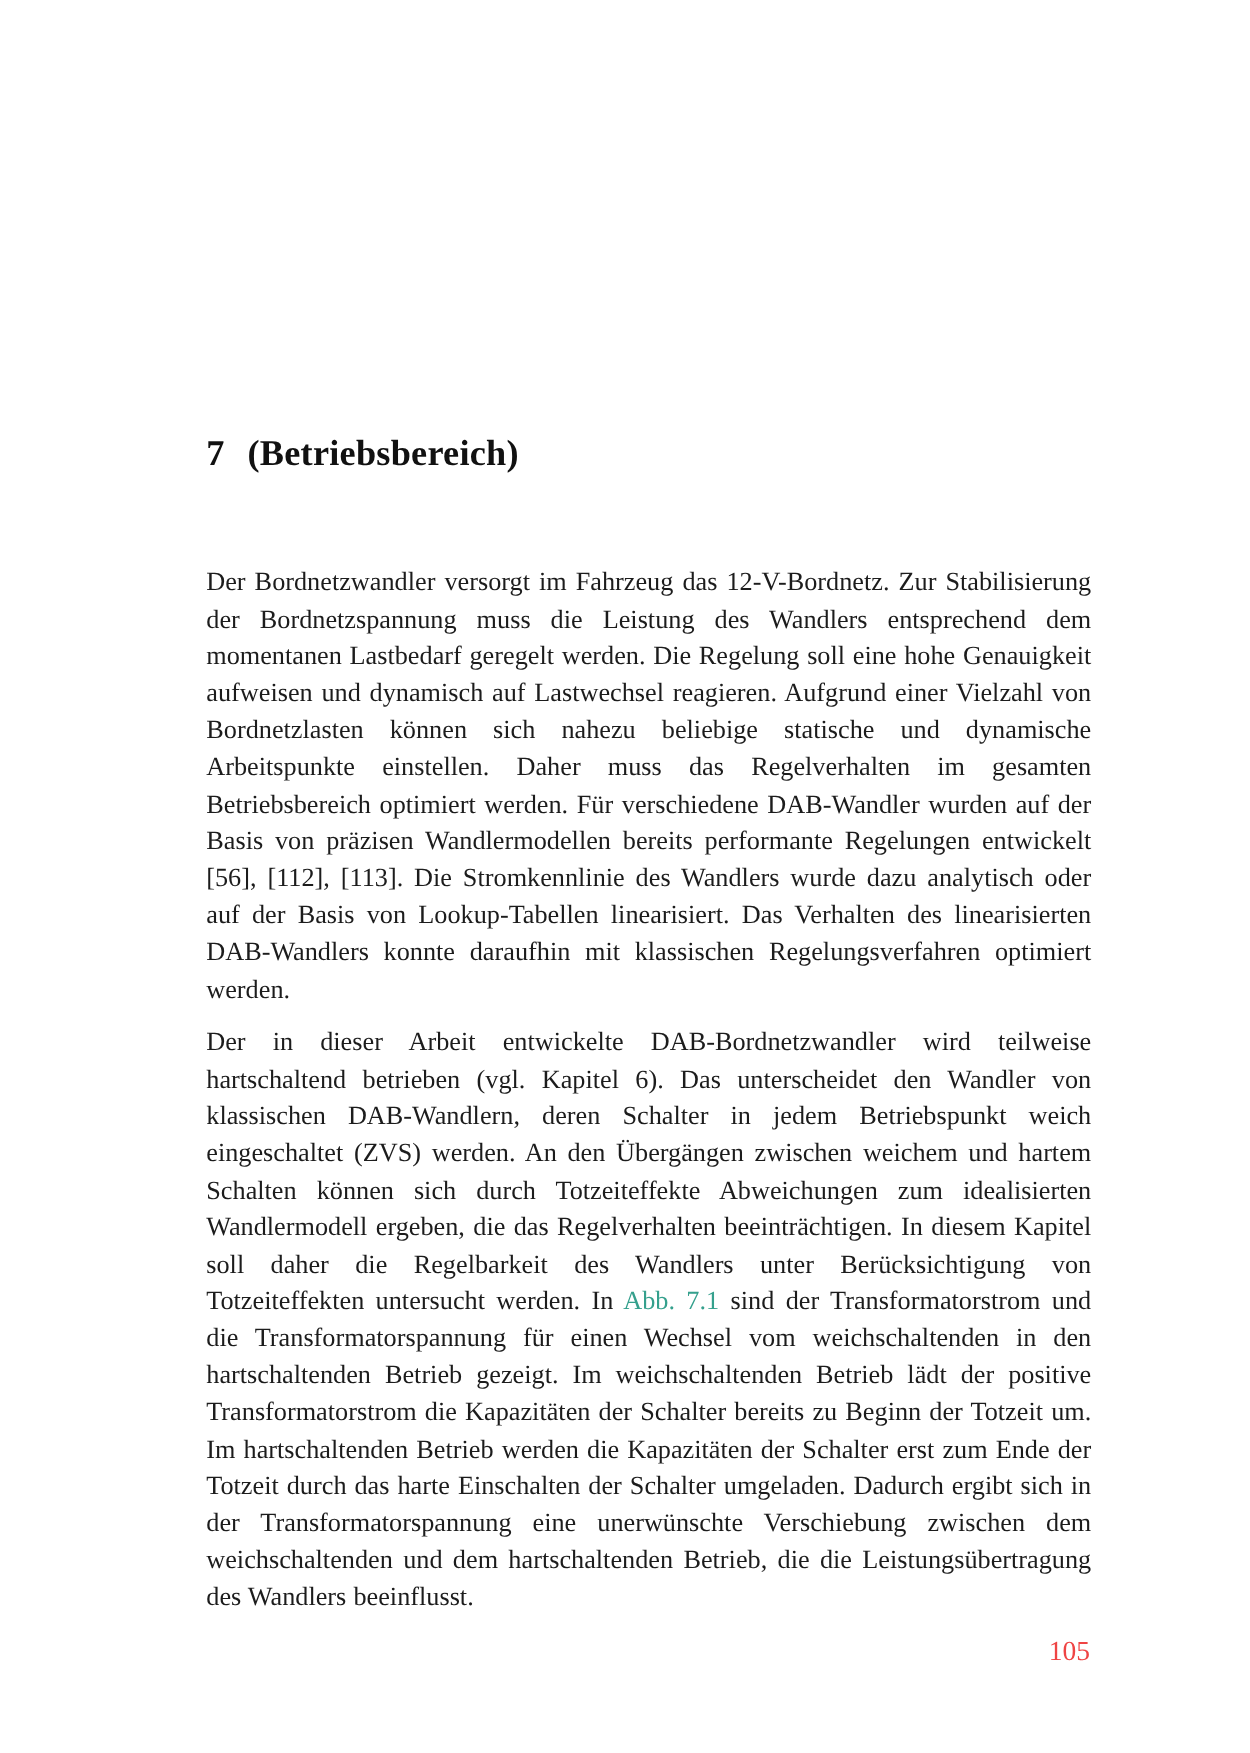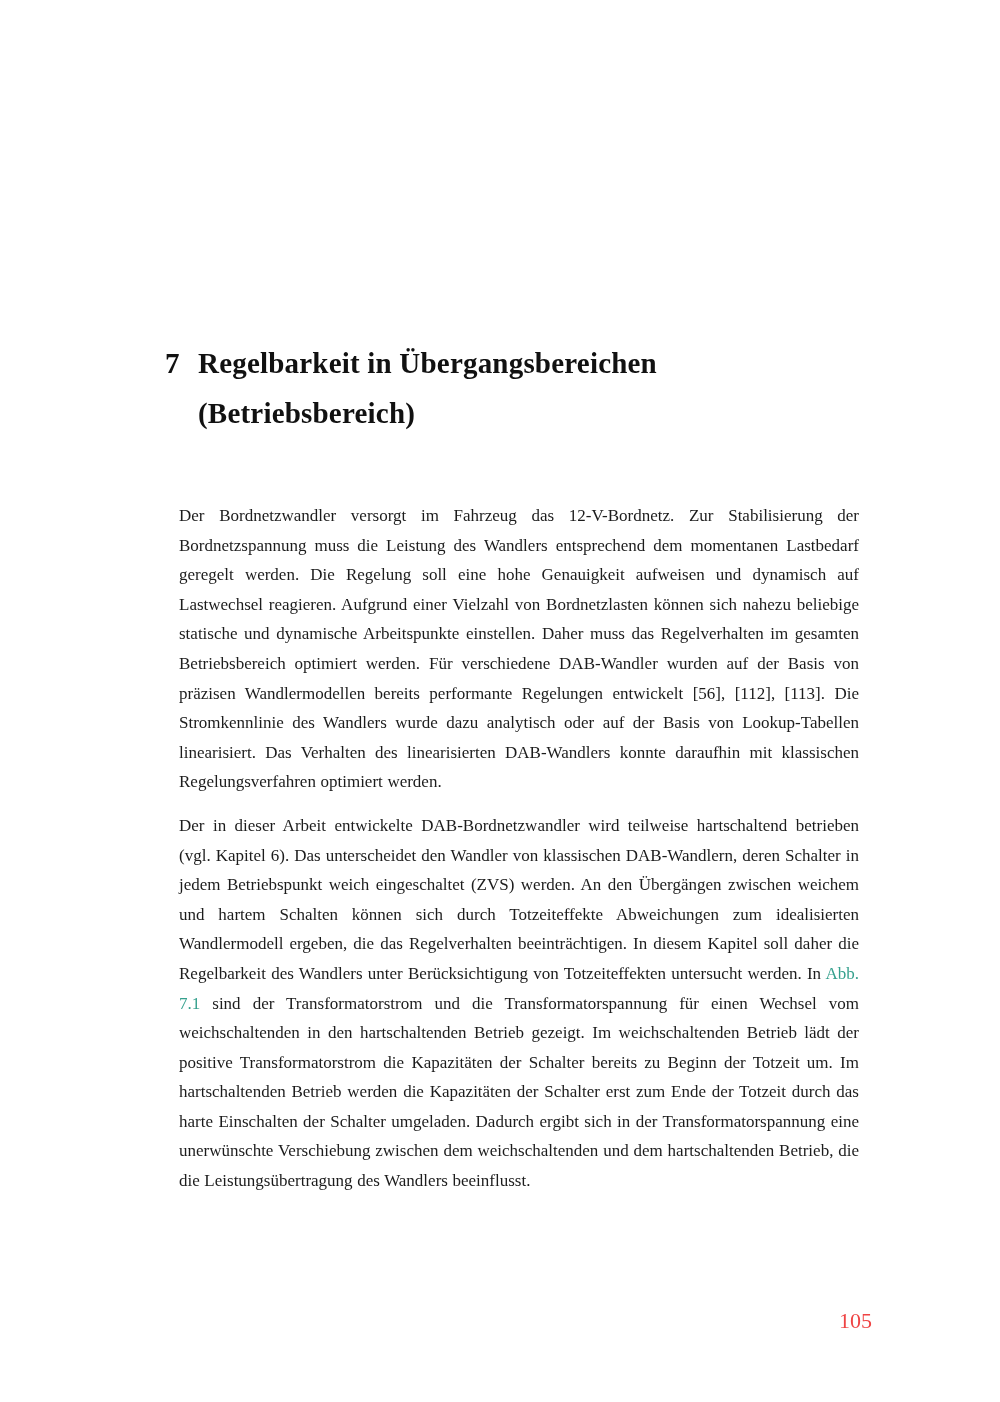--- a/index.html
+++ b/index.html
@@ -37,22 +37,22 @@
     flex-shrink: 0;
   }
   .chapter-title {
     display: flex;
     flex-direction: column;
   }
   .body-text {
     margin-top: 63px;
   }
   .body-paragraph {
-    margin: 14px;
-    font-size: 17px;
+    margin: 0;
+    font-size: 21px;
     line-height: 29.6px;
     text-align: justify;
     hyphens: auto;
     -webkit-hyphens: auto;
     word-spacing: 0.02em;
   }
   .body-paragraph + .body-paragraph {
     margin-top: 13px;
   }
   .figure-link {
@@ -70,21 +70,20 @@
 </style>
 </head>
 <body>
 
 <div class="page">
   <div class="content">
 
     <h1 class="chapter-heading">
       <span class="chapter-number">7</span>
       <span class="chapter-title">
-        <span class="title-line">Regelbarkeit in Übergangsbereichen</span>
         <span class="title-line">(Betriebsbereich)</span>
       </span>
     </h1>
 
     <div class="body-text">
       <p class="body-paragraph">Der Bordnetzwandler versorgt im Fahrzeug das 12-V-Bordnetz. Zur Stabilisierung der Bordnetzspannung muss die Leistung des Wandlers entsprechend dem momentanen Lastbedarf geregelt werden. Die Regelung soll eine hohe Genauigkeit aufweisen und dynamisch auf Lastwechsel reagieren. Aufgrund einer Vielzahl von Bordnetzlasten können sich nahezu beliebige statische und dynamische Arbeitspunkte einstellen. Daher muss das Regelverhalten im gesamten Betriebsbereich optimiert werden. Für verschiedene DAB-Wandler wurden auf der Basis von präzisen Wandlermodellen bereits performante Regelungen entwickelt [56], [112], [113]. Die Stromkennlinie des Wandlers wurde dazu analytisch oder auf der Basis von Lookup-Tabellen linearisiert. Das Verhalten des linearisierten DAB-Wandlers konnte daraufhin mit klassischen Regelungsverfahren optimiert werden.</p>
 
       <p class="body-paragraph"><span>Der in dieser Arbeit entwickelte DAB-Bordnetzwandler wird teilweise hartschaltend betrieben (vgl. Kapitel 6). Das unterscheidet den Wandler von klassischen DAB-Wandlern, deren Schalter in jedem Betriebspunkt weich eingeschaltet (ZVS) werden. An den Übergängen zwischen weichem und hartem Schalten können sich durch Totzeiteffekte Abweichungen zum idealisierten Wandlermodell ergeben, die das Regelverhalten beeinträchtigen. In diesem Kapitel soll daher die Regelbarkeit des Wandlers unter Berücksichtigung von Totzeiteffekten untersucht werden. In </span><a class="figure-link" style="color: rgb(53, 160, 141);">Abb. 7.1</a><span> sind der Transformatorstrom und die Transformatorspannung für einen Wechsel vom weichschaltenden in den hartschaltenden Betrieb gezeigt. Im weichschaltenden Betrieb lädt der positive Transformatorstrom die Kapazitäten der Schalter bereits zu Beginn der Totzeit um. Im hartschaltenden Betrieb werden die Kapazitäten der Schalter erst zum Ende der Totzeit durch das harte Einschalten der Schalter umgeladen. Dadurch ergibt sich in der Transformatorspannung eine unerwünschte Verschiebung zwischen dem weichschaltenden und dem hartschaltenden Betrieb, die die Leistungsübertragung des Wandlers beeinflusst.</span></p>
     </div>
 

